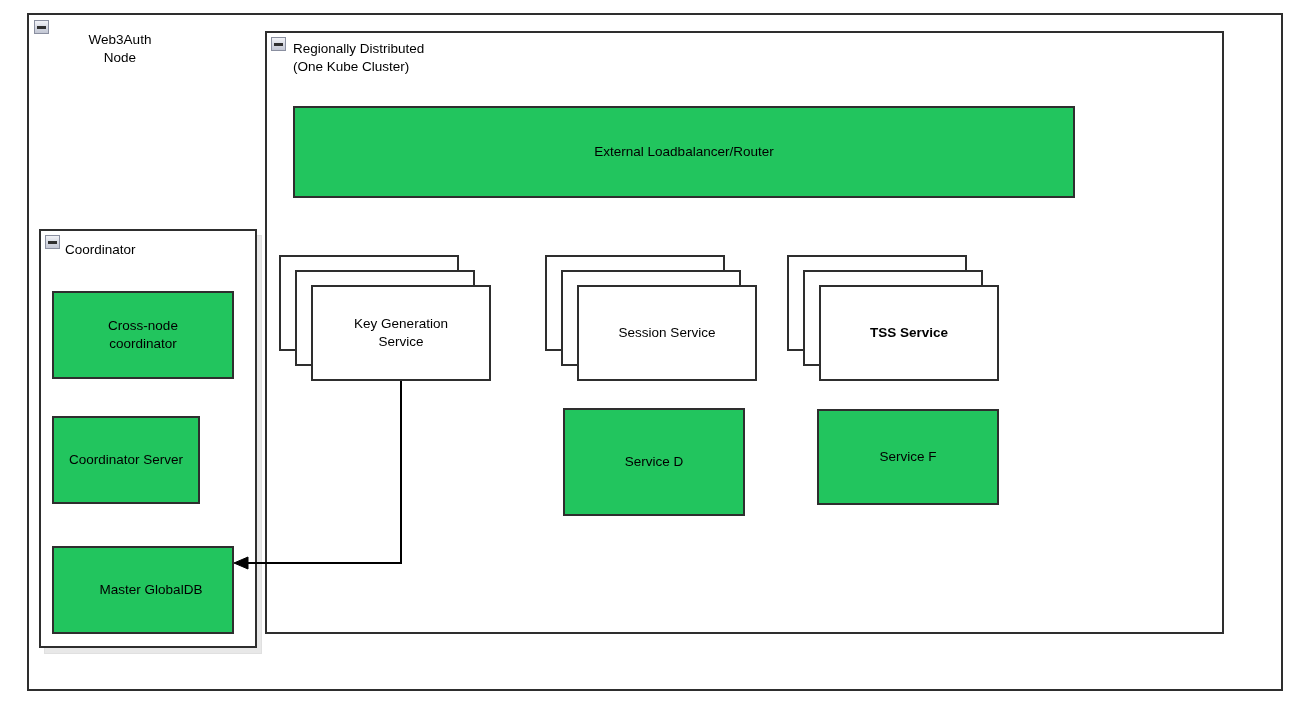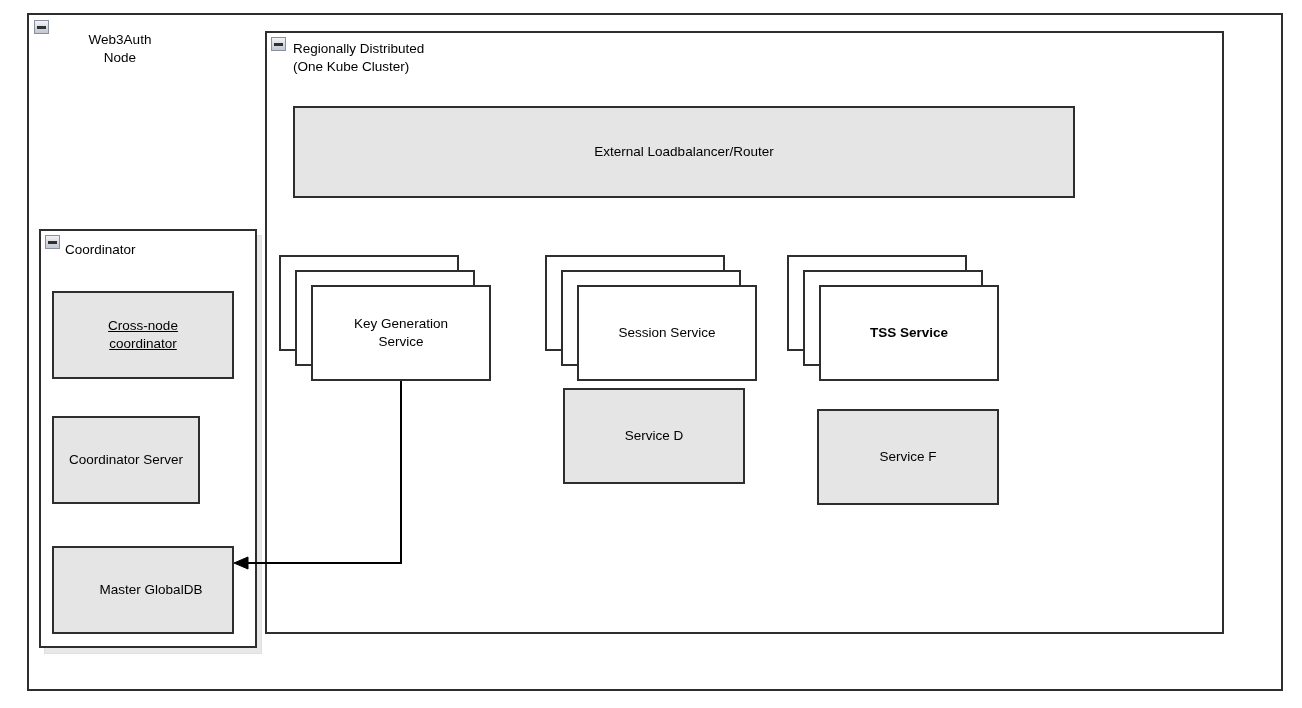--- a/index.html
+++ b/index.html
@@ -59,21 +59,21 @@
     text-align: center;
     white-space: pre-line;
     pointer-events: none;
   }
 
   
   .node {
     position: absolute;
     box-sizing: border-box;
     border: 2px solid #2e2e2e;
-    background: #e5e5e5;
+    background: #22c55e;
     display: flex;
     align-items: center;
     justify-content: center;
     text-align: center;
     font-size: 13.5px;
     line-height: 18px;
     color: #000000;
     white-space: pre-line;
   }
 
@@ -141,30 +141,30 @@
     <div class="layer" style="left:16px; top:15px; width:180px; height:96px;"></div>
     <div class="front" style="left:32px; top:30px; width:180px; height:96px;">Session Service</div>
   </div>
 
   <div class="stack" style="left:787px; top:255px; width:212px; height:126px;">
     <div class="layer" style="left:0px; top:0px; width:180px; height:96px;"></div>
     <div class="layer" style="left:16px; top:15px; width:180px; height:96px;"></div>
     <div class="front" style="left:32px; top:30px; width:180px; height:96px;font-weight:bold;">TSS Service</div>
   </div>
 
-  <div class="node" style="left:563px; top:388px; width:182px; height:96px;">Service D</div>
+  <div class="node" style="left:563px; top:408px; width:182px; height:108px;">Service D</div>
 
   <div class="node" style="left:817px; top:409px; width:182px; height:96px;">Service F</div>
 
   <div class="group-shadow" style="left:44px; top:235px; width:218px; height:419px;"></div>
   <div class="group" style="left:39px; top:229px; width:218px; height:419px;"></div>
   <div class="collapse-icon" style="left:45px; top:235px;"></div>
   <div class="group-title" style="left:65px; top:241px; width:130px; text-align:left;">Coordinator</div>
 
-  <div class="node" style="left:52px; top:291px; width:182px; height:88px;text-decoration:underline;">Cross-node
+  <div class="node" style="left:52px; top:291px; width:182px; height:88px;">Cross-node
 coordinator</div>
 
   <div class="node" style="left:52px; top:416px; width:148px; height:88px;">Coordinator Server</div>
 
   <div class="node" style="left:52px; top:546px; width:182px; height:88px;padding-left:16px;">Master GlobalDB</div>
 
   <svg class="edge-layer" viewBox="0 0 1302 708" xmlns="http://www.w3.org/2000/svg">
     <g>
       <path d="M 401 381 L 401 563 L 240 563" fill="none" stroke="#000000" stroke-width="2"></path>
       <polygon points="234,563 248,557 248,569" fill="#000000" stroke="#000000" stroke-width="1"></polygon>

